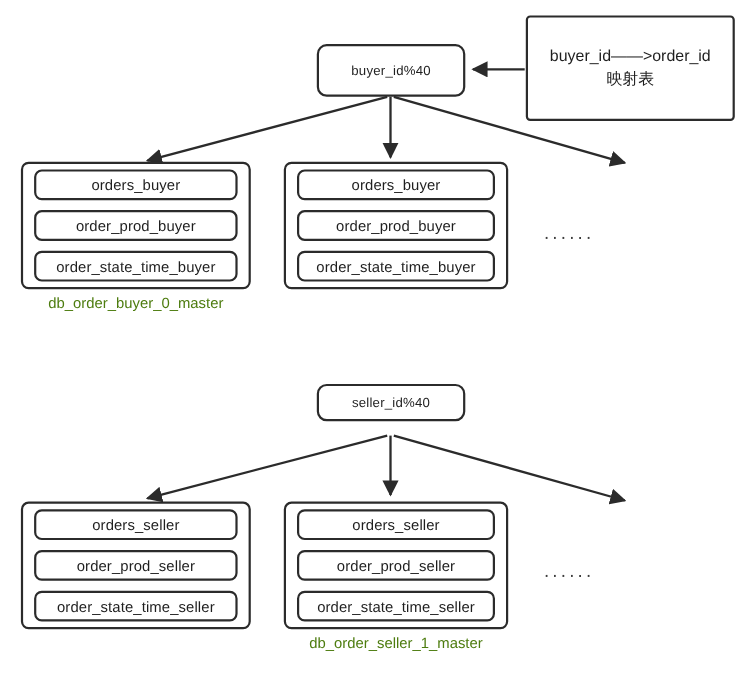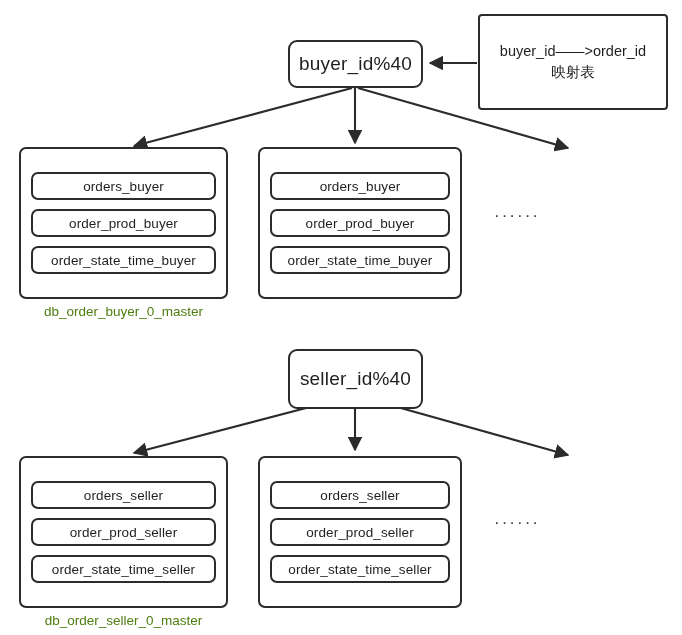--- a/index.html
+++ b/index.html
@@ -31,21 +31,21 @@
   
   .key-box {
     position: absolute;
     box-sizing: border-box;
     border: 2.2px solid #2b2b2b;
     border-radius: 9px;
     background: #ffffff;
     display: flex;
     align-items: center;
     justify-content: center;
-    font-size: 19px;
+    font-size: 12px;
     letter-spacing: .2px;
     color: #1f1f1f;
   }
   
   .map-box {
     position: absolute;
     box-sizing: border-box;
     border: 2.2px solid #2b2b2b;
     border-radius: 4px;
     background: #ffffff;
@@ -60,21 +60,21 @@
   .map-line { white-space: nowrap; }
   
   .db-group {
     position: absolute;
   }
   .db-box {
     box-sizing: border-box;
     border: 2.2px solid #2b2b2b;
     border-radius: 7px;
     background: #ffffff;
-    padding: 23px 10px;
+    padding: 5px 10px;
     display: flex;
     flex-direction: column;
     gap: 9px;
   }
   .tbl {
     box-sizing: border-box;
     height: 28px;
     border: 2px solid #2b2b2b;
     border-radius: 7px;
     background: #ffffff;
@@ -159,36 +159,36 @@
   <div class="db-group" style="left:258px; top:147px; width:204px;">
     <div class="db-box">
       <div class="tbl">orders_buyer</div>
       <div class="tbl">order_prod_buyer</div>
       <div class="tbl">order_state_time_buyer</div>
     </div>
   </div>
 
   <div class="ellipsis" style="left:494px; top:206px;">······</div>
 
-  <div class="key-box" style="left:288px; top:349px; width:135px; height:60px;">
+  <div class="key-box" style="left:288px; top:349px; width:135px; height:34px;">
     <span>seller_id%40</span>
   </div>
 
   <div class="db-group" style="left:19px; top:456px; width:209px;">
     <div class="db-box">
       <div class="tbl">orders_seller</div>
       <div class="tbl">order_prod_seller</div>
       <div class="tbl">order_state_time_seller</div>
     </div>
-    <div class="db-label">db_order_seller_0_master</div>
   </div>
 
   <div class="db-group" style="left:258px; top:456px; width:204px;">
     <div class="db-box">
       <div class="tbl">orders_seller</div>
       <div class="tbl">order_prod_seller</div>
       <div class="tbl">order_state_time_seller</div>
     </div>
+    <div class="db-label">db_order_seller_1_master</div>
   </div>
 
   <div class="ellipsis" style="left:494px; top:513px;">······</div>
 
 </div>
 
 </body></html>

